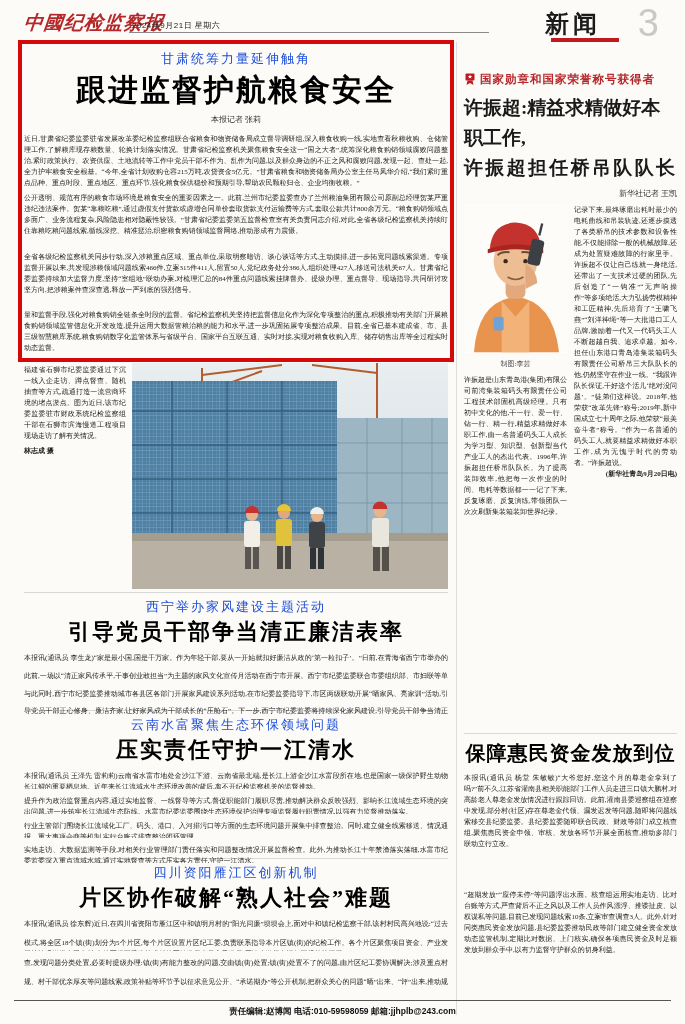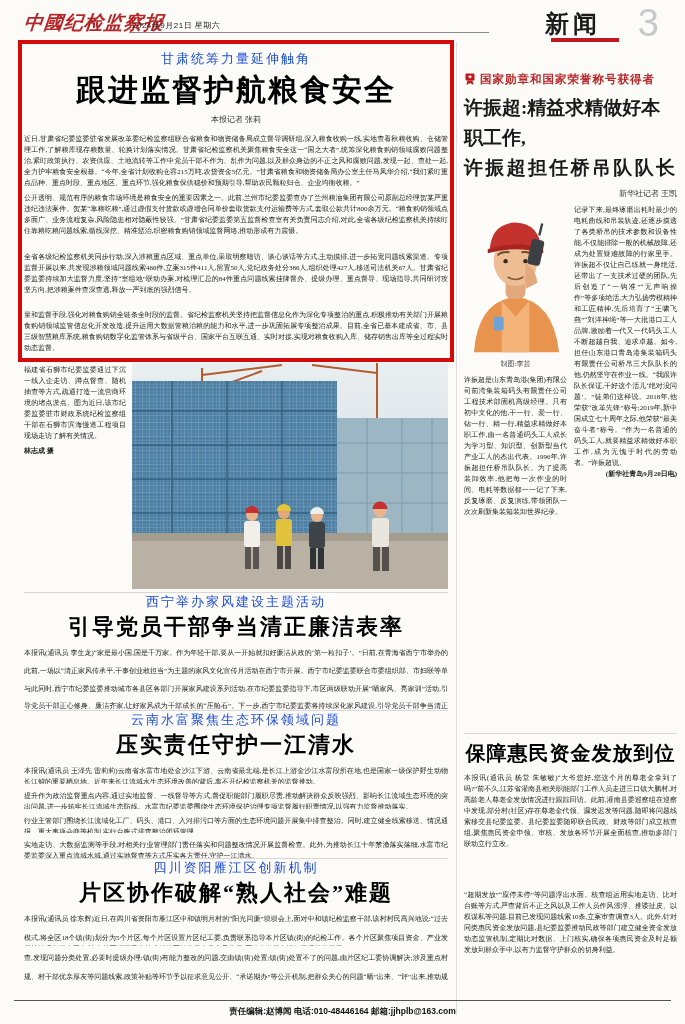--- a/index.html
+++ b/index.html
@@ -42,21 +42,21 @@
   .redbox { position:absolute; left:18px; top:40px; width:436px; height:322px;
     border:4px solid #d40909; pointer-events:none; z-index:5; }
 
   
   .photorow { height:234px; display:flex; gap:6px; padding-top:5px; }
   .photocap { width:102px; font-size:7px; line-height:11px; text-align:justify; color:#222; padding-top:2px;}
   .photocap .credit { margin-top:4px; font-weight:700; }
   .photo { width:316px; height:226px; background:#cfd9df; position:relative; overflow:hidden; }
 
   
-  .sect { border-top:1px solid #d8d8d8; }
+  .sect { border-top:1px solid #d8d8d8; padding-top:5px; }
   .sect .hl { font-size:22px; margin-top:1px; }
   .sect .cols { margin-top:6px; }
   .a2 { height:118px; } .a2 .cols { height:64px; }
   .a3 { height:148px; } .a3 .cols { height:92px; }
   .a4 { height:128px; } .a4 .cols { height:70px; }
 
   
   .tag { display:flex; align-items:center; gap:4px; font-size:11.5px; font-weight:700;
     color:#b5282a; margin:30px 0 6px; letter-spacing:1px; }
   .rf-hl { font-size:19px; font-weight:900; line-height:30px; letter-spacing:0; }
@@ -267,15 +267,15 @@
         <div class="hl">保障惠民资金发放到位</div>
         <div class="cols">
           <div>本报讯(通讯员 杨堂 朱敏敏)“大爷您好,您这个月的尊老金拿到了吗?”前不久,江苏省灌南县相关职能部门工作人员走进三口镇大鹏村,对高龄老人尊老金发放情况进行跟踪回访。此前,灌南县委巡察组在巡察中发现,部分村(社区)存在尊老金代领、漏发迟发等问题,随即将问题线索移交县纪委监委。县纪委监委随即联合民政、财政等部门成立核查组,聚焦惠民资金申领、审核、发放各环节开展全面核查,推动多部门联动立行立改。</div>
           <div>“超期发放”“应停未停”等问题浮出水面。核查组运用实地走访、比对台账等方式,严查背后不正之风以及工作人员作风漂浮、推诿扯皮、以权谋私等问题,目前已发现问题线索10条,立案审查调查3人。此外,针对同类惠民资金发放问题,县纪委监委推动民政等部门建立健全资金发放动态监管机制,定期比对数据、上门核实,确保各项惠民资金及时足额发放到群众手中,以有力监督守护群众的切身利益。</div>
         </div>
       </div>
     </div>
   </div>
 
   <div class="ftr">
-    <span>责任编辑:赵博闻    电话:010-48446164    邮箱:jjhplb@163.com</span>
+    <span>责任编辑:赵博闻    电话:010-59598059    邮箱:jjhplb@243.com</span>
   </div>
 </div>
 
 </body></html>

